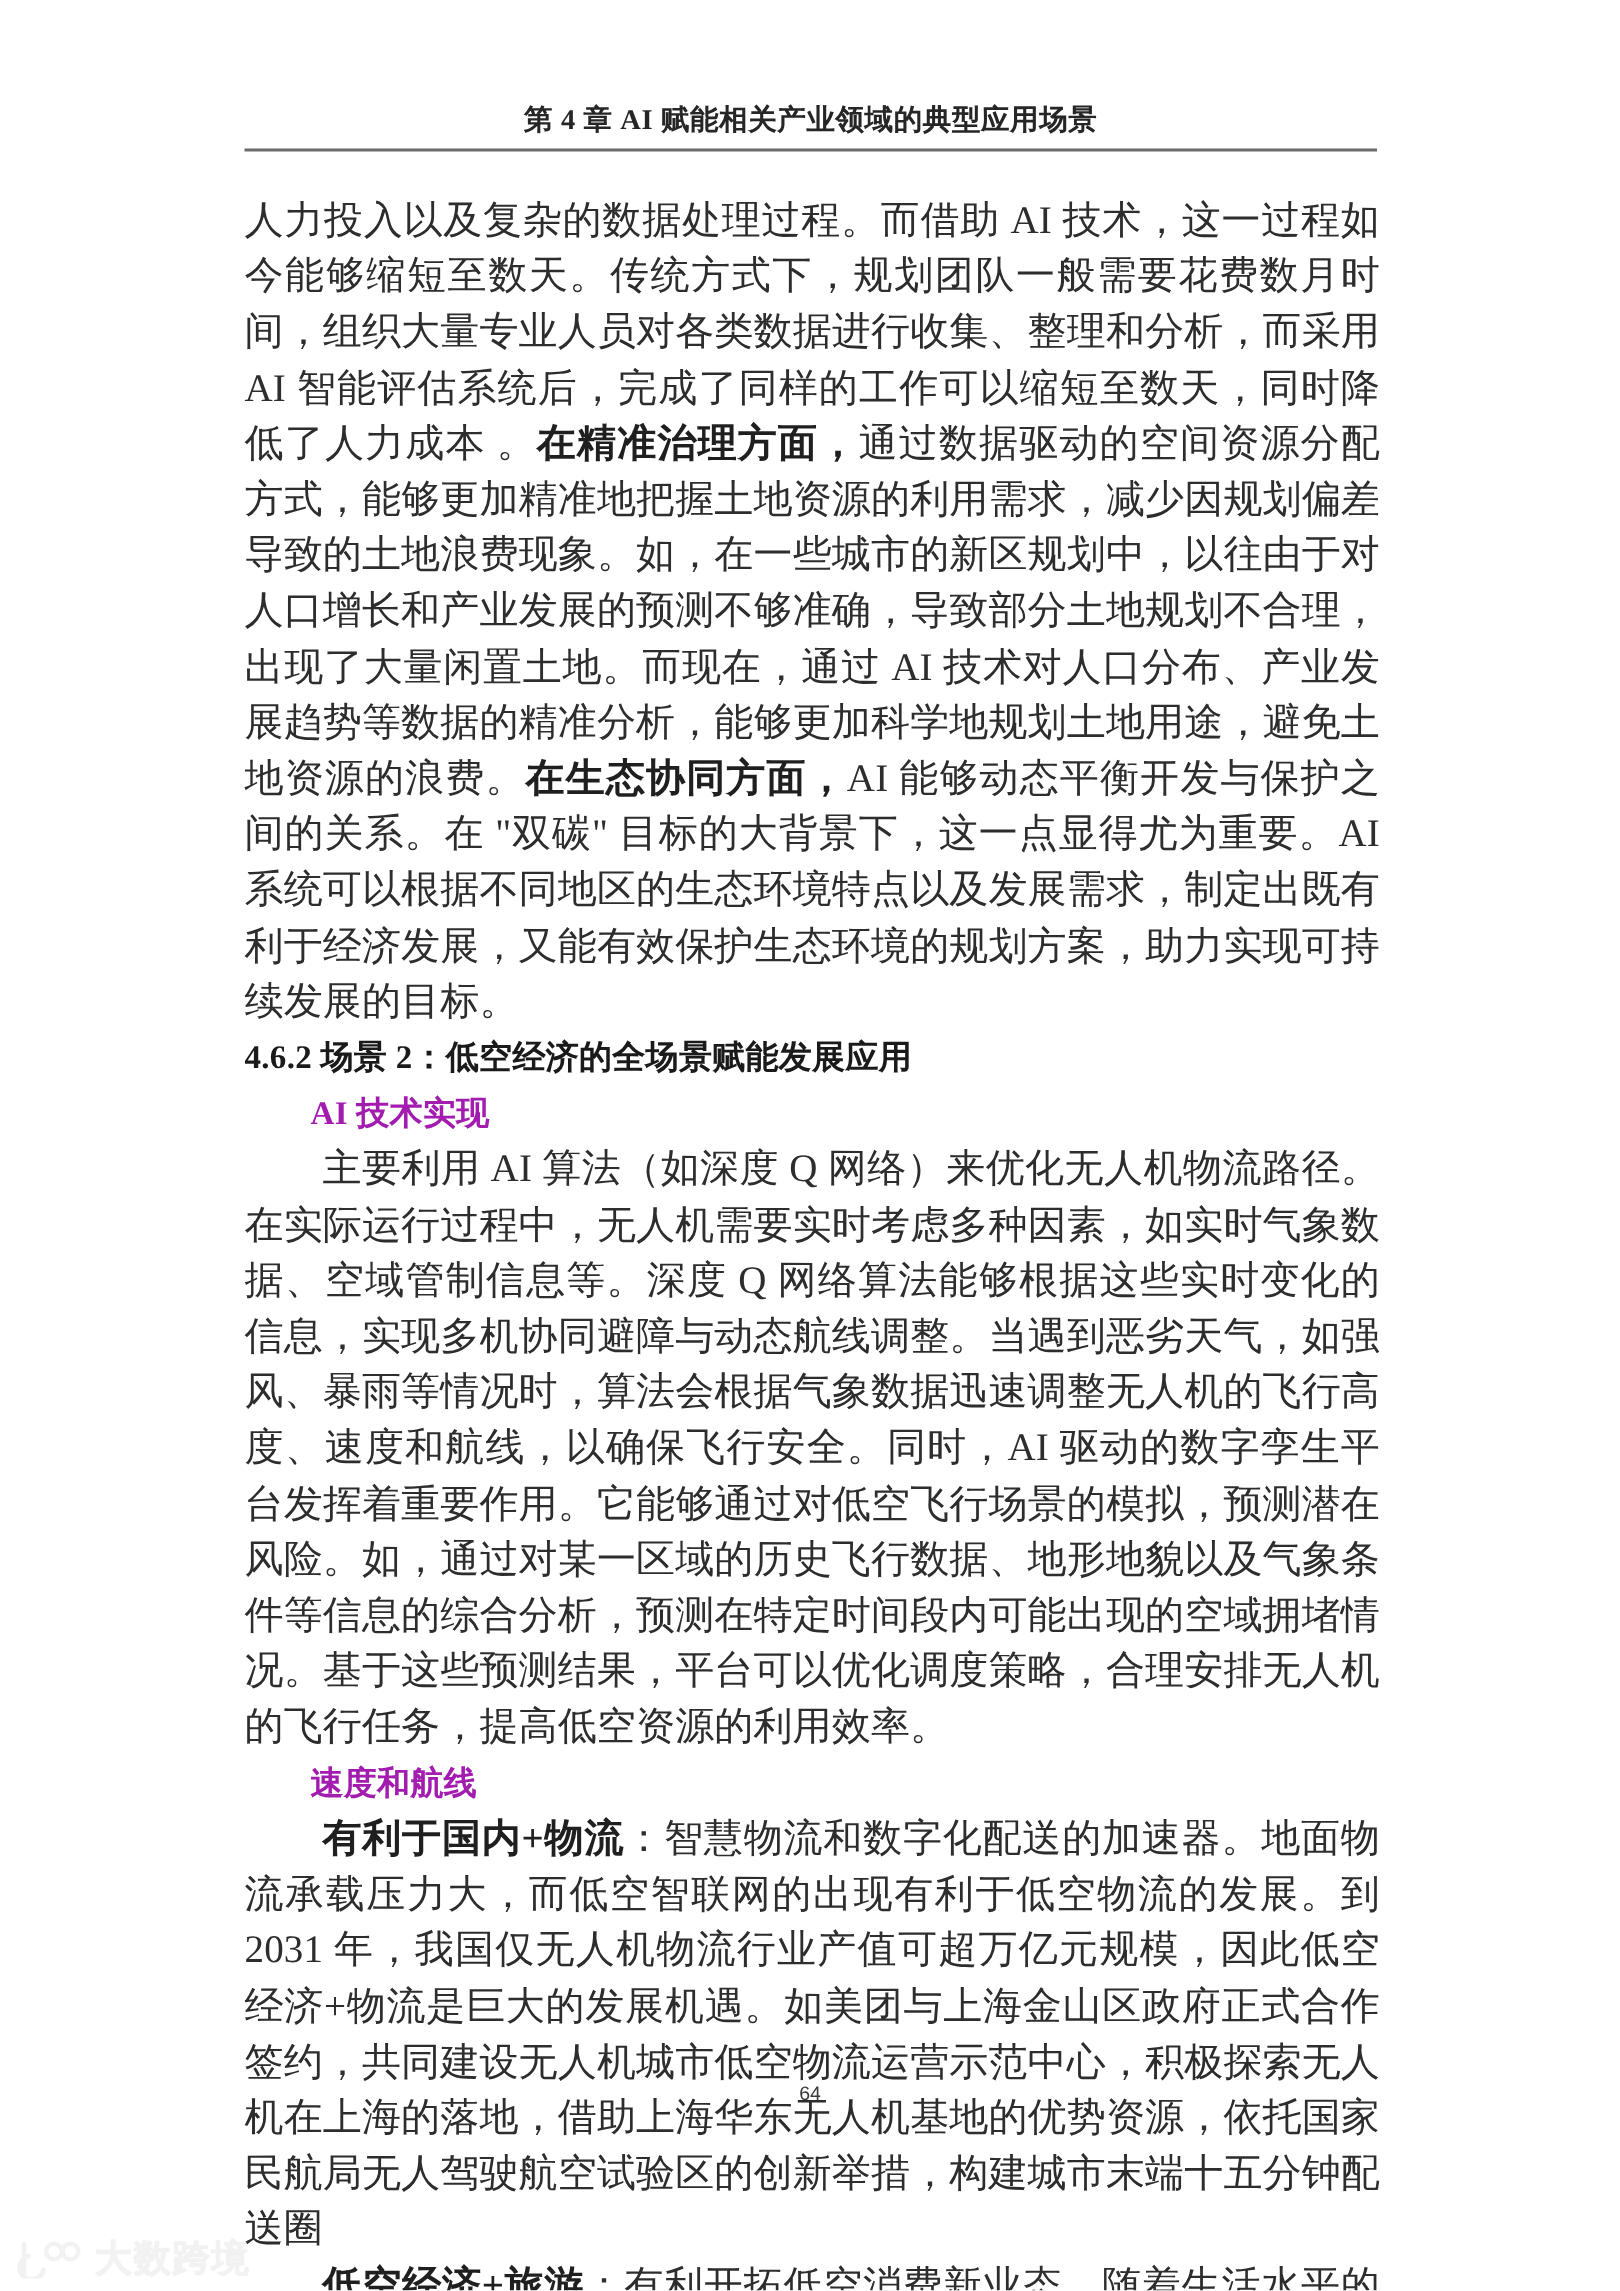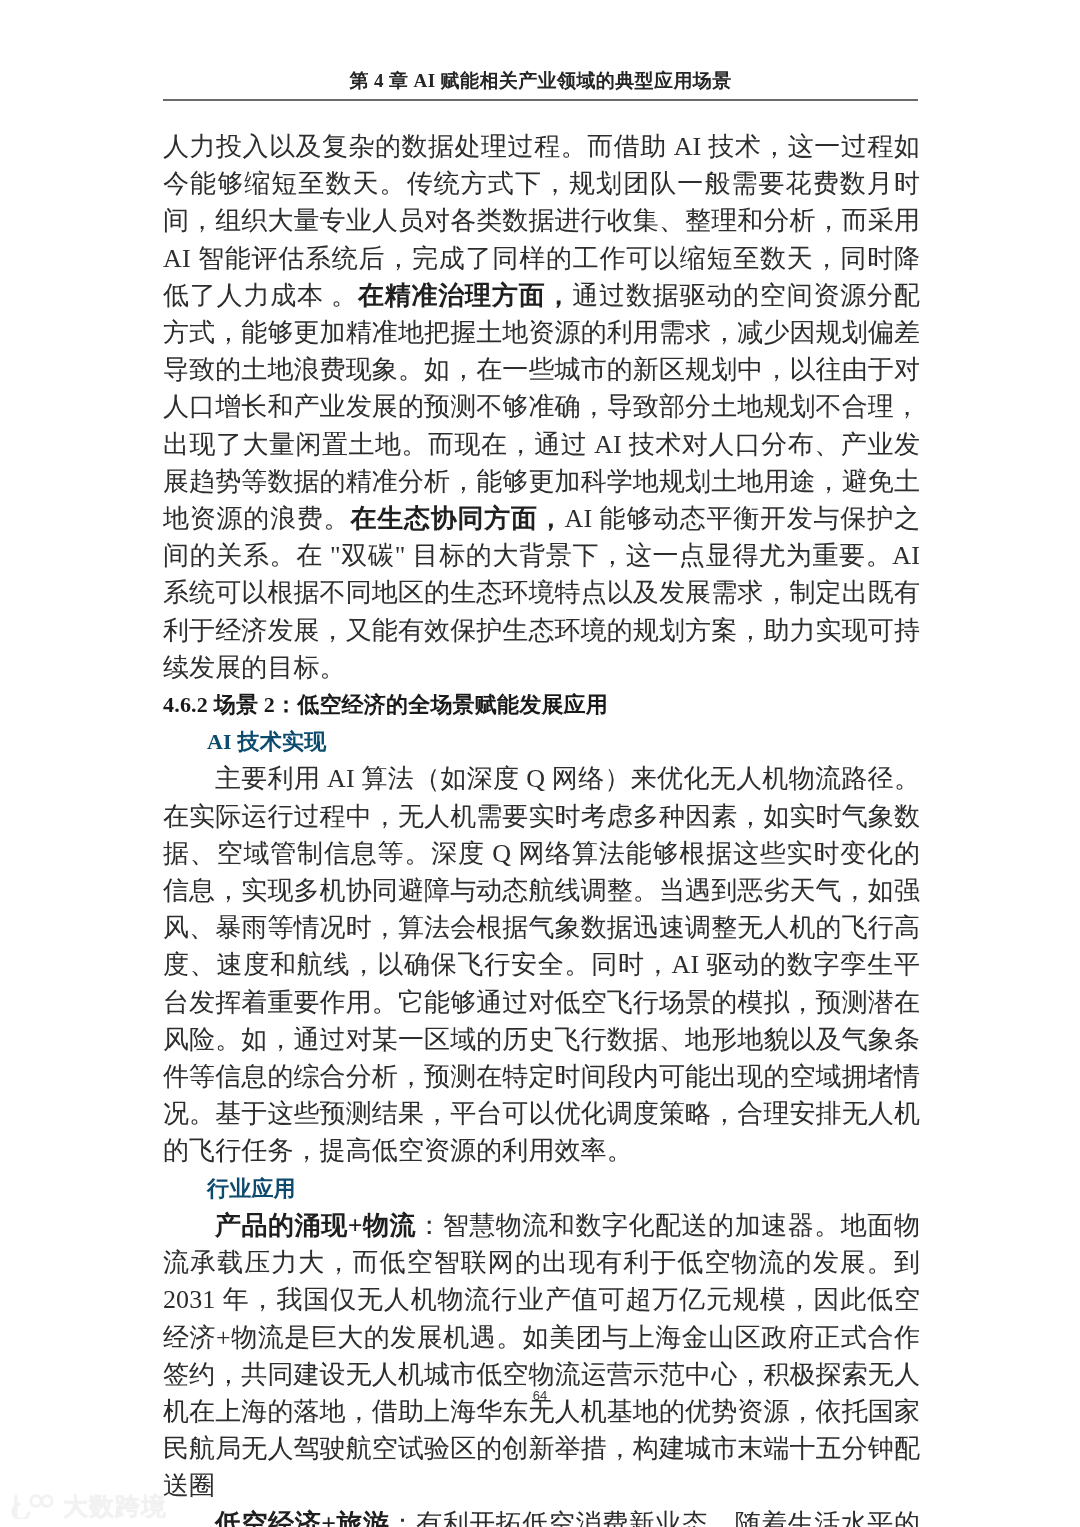--- a/index.html
+++ b/index.html
@@ -73,21 +73,21 @@
     font-weight: bold;
     line-height: 37.2px;
     color: #1a1a1a;
     letter-spacing: 0.2px;
   }
   h3.sub-heading {
     margin: 0;
     font-size: 22px;
     font-weight: bold;
     line-height: 37.2px;
-    color: #0c4a6e;
+    color: #a21caf;
     text-indent: 2em;
     letter-spacing: 0.2px;
     font-family: Liberation Serif, serif;
   }
   
   .page-number {
     position: absolute;
     left: 0;
     right: 0;
     top: 1388px;
@@ -137,23 +137,23 @@
   <div class="body">
 
     <p class="para"><span>人力投入以及复杂的数据处理过程。而借助 AI 技术，这一过程如今能够缩短至数天。传统方式下，规划团队一般需要花费数月时间，组织大量专业人员对各类数据进行收集、整理和分析，而采用 AI 智能评估系统后，完成了同样的工作可以缩短至数天，同时降低了人力成本 。</span><span class="b">在精准治理方面，</span><span>通过数据驱动的空间资源分配方式，能够更加精准地把握土地资源的利用需求，减少因规划偏差导致的土地浪费现象。如，在一些城市的新区规划中，以往由于对人口增长和产业发展的预测不够准确，导致部分土地规划不合理，出现了大量闲置土地。而现在，通过 AI 技术对人口分布、产业发展趋势等数据的精准分析，能够更加科学地规划土地用途，避免土地资源的浪费。</span><span class="b">在生态协同方面，</span><span>AI 能够动态平衡开发与保护之间的关系。在 "双碳" 目标的大背景下，这一点显得尤为重要。AI 系统可以根据不同地区的生态环境特点以及发展需求，制定出既有利于经济发展，又能有效保护生态环境的规划方案，助力实现可持续发展的目标。</span></p>
 
     <h2 class="sec-heading">4.6.2  场景 2：低空经济的全场景赋能发展应用</h2>
 
     <h3 class="sub-heading">AI 技术实现</h3>
 
     <p class="para indent">主要利用 AI 算法（如深度 Q 网络）来优化无人机物流路径。在实际运行过程中，无人机需要实时考虑多种因素，如实时气象数据、空域管制信息等。深度 Q 网络算法能够根据这些实时变化的信息，实现多机协同避障与动态航线调整。当遇到恶劣天气，如强风、暴雨等情况时，算法会根据气象数据迅速调整无人机的飞行高度、速度和航线，以确保飞行安全。同时，AI 驱动的数字孪生平台发挥着重要作用。它能够通过对低空飞行场景的模拟，预测潜在风险。如，通过对某一区域的历史飞行数据、地形地貌以及气象条件等信息的综合分析，预测在特定时间段内可能出现的空域拥堵情况。基于这些预测结果，平台可以优化调度策略，合理安排无人机的飞行任务，提高低空资源的利用效率。</p>
 
-    <h3 class="sub-heading">行业应用</h3>
+    <h3 class="sub-heading">速度和航线</h3>
 
-    <p class="para indent"><span class="b">产品的涌现+物流</span><span>：智慧物流和数字化配送的加速器。地面物流承载压力大，而低空智联网的出现有利于低空物流的发展。到 2031 年，我国仅无人机物流行业产值可超万亿元规模，因此低空经济+物流是巨大的发展机遇。如美团与上海金山区政府正式合作签约，共同建设无人机城市低空物流运营示范中心，积极探索无人机在上海的落地，借助上海华东无人机基地的优势资源，依托国家民航局无人驾驶航空试验区的创新举措，构建城市末端十五分钟配送圈</span></p>
+    <p class="para indent"><span class="b">有利于国内+物流</span><span>：智慧物流和数字化配送的加速器。地面物流承载压力大，而低空智联网的出现有利于低空物流的发展。到 2031 年，我国仅无人机物流行业产值可超万亿元规模，因此低空经济+物流是巨大的发展机遇。如美团与上海金山区政府正式合作签约，共同建设无人机城市低空物流运营示范中心，积极探索无人机在上海的落地，借助上海华东无人机基地的优势资源，依托国家民航局无人驾驶航空试验区的创新举措，构建城市末端十五分钟配送圈</span></p>
 
     <p class="para indent"><span class="b">低空经济+旅游</span><span>：有利开拓低空消费新业态。随着生活水平的提高，人们开始探索更新奇、有趣的旅游休闲项目。网络社交平台上不少人晒出了"热气球"、"滑翔伞"、"直升机"等短视频，刺激了消费者的欲望，有利于国内"平替"产品的涌现。如在神农架大九湖景区，游客可通过小程序预约直升机观光，10 分钟抵达核心景点，激活乡村旅游新业态。</span></p>
 
   </div>
 
   <div class="page-number">64</div>
 
   <div class="watermark">
     <div class="watermark-mark">
       <svg width="46" height="26" viewBox="0 0 46 26" aria-hidden="true">

